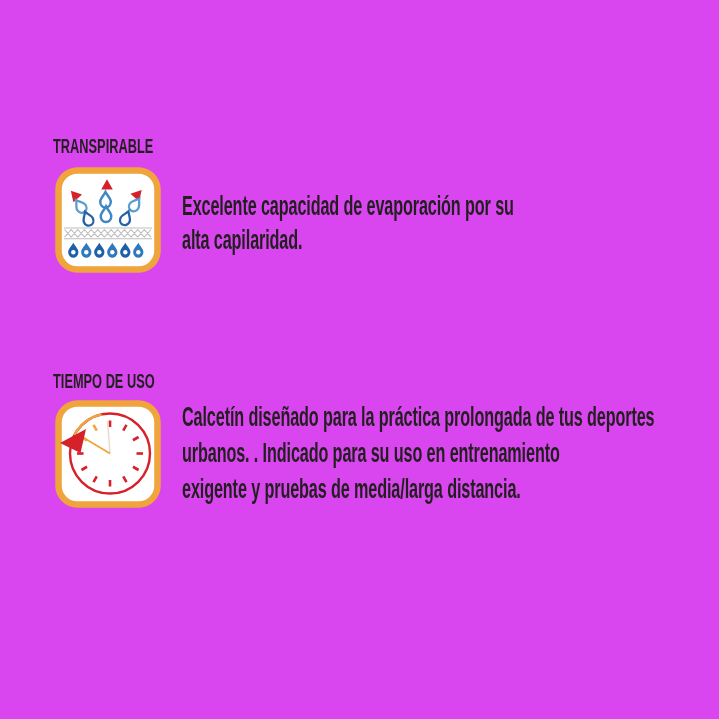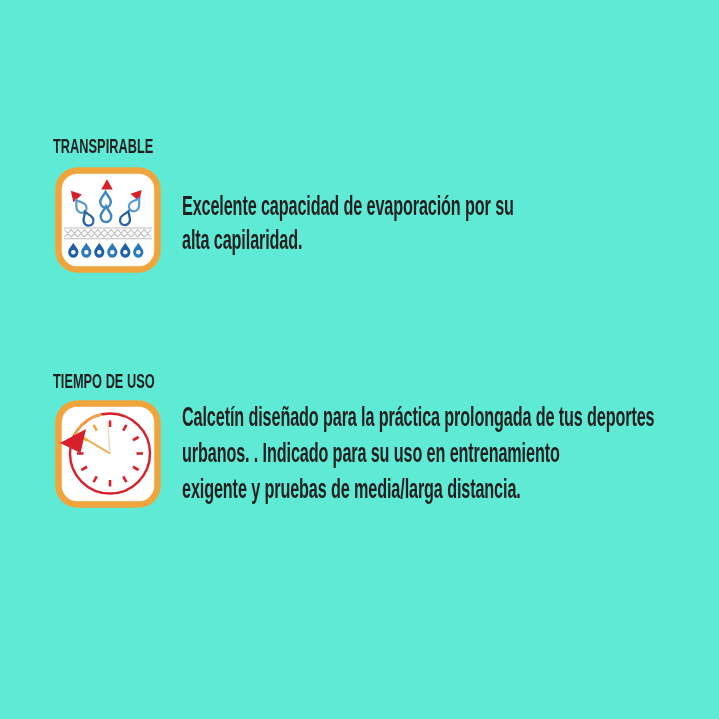--- a/index.html
+++ b/index.html
@@ -1,20 +1,20 @@
 <!DOCTYPE html>
 <html><head>
 <meta charset="utf-8">
 <title></title>
 <style>
   html,body{margin:0;padding:0;background:#ffffff;}
   .canvas{
     position:relative;
     width:719px;height:719px;
-    background:#5eead4;
+    background:#d946ef;
     overflow:hidden;
     font-family:"Liberation Sans", sans-serif;
     color:#231F20;
   }
   .heading{
     position:absolute;
     left:53px;
     font-size:20px;
     line-height:21px;
     font-weight:700;

